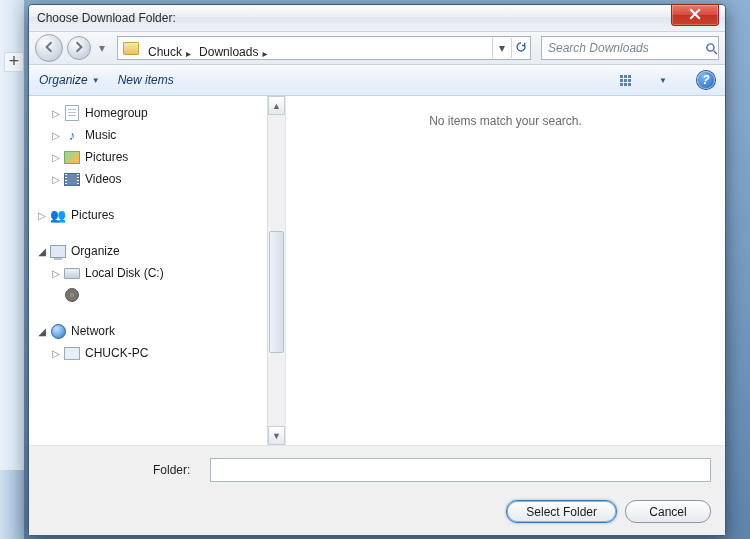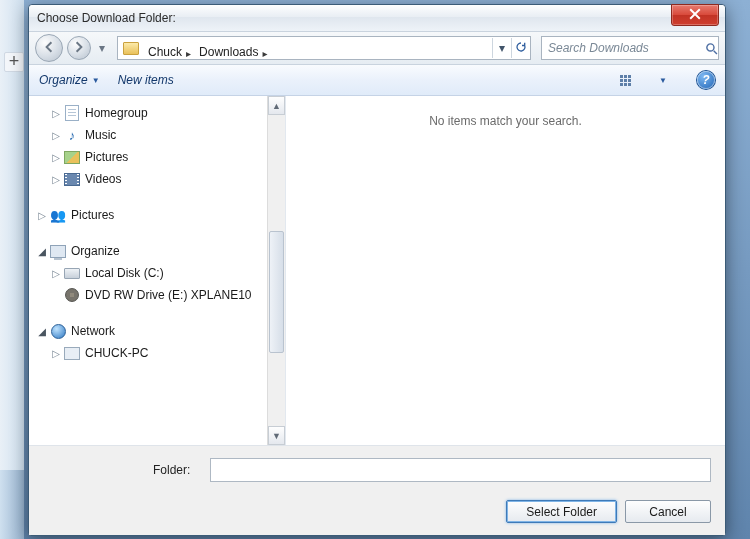--- a/index.html
+++ b/index.html
@@ -64,21 +64,21 @@
   .vscroll .track{flex:1;position:relative;}
   .vscroll .thumb{position:absolute;left:1px;right:1px;top:116px;height:120px;background:linear-gradient(90deg,#eef2f7,#d6dee8);border:1px solid #b9c3cf;border-radius:2px;cursor:pointer;}
 
   .content{flex:1;padding:18px 16px;color:#6b6b6b;text-align:center;}
 
   .footer{border-top:1px solid #dfe4ea;background:#f0f0f0;padding:12px 14px 12px 14px;}
   .folder-row{display:flex;align-items:center;gap:20px;margin-bottom:18px;padding-left:110px;}
   .folder-row label{color:#222;}
   .folder-row input{flex:1;height:22px;border:1px solid #aeb8c3;padding:0 4px;background:#fff;outline:none;}
   .btn-row{display:flex;justify-content:flex-end;gap:8px;}
-  .winbtn{min-width:86px;height:23px;border:1px solid #8a98a7;border-radius:2px;background:linear-gradient(180deg,#fefefe,#e6eaef);
+  .winbtn{min-width:86px;height:23px;border:1px solid #8a98a7;border-radius:11px;background:linear-gradient(180deg,#fefefe,#e6eaef);
     color:#1a1a1a;font-size:12px;cursor:pointer;padding:0 19px;}
   .winbtn.default{border-color:#3e7ab8;box-shadow:0 0 0 1px #7fb4e6 inset,0 0 3px #7fb4e6;}
 
   
   .ic-folder{width:14px;height:11px;background:linear-gradient(180deg,#fceaa8,#e9c15b);border:1px solid #caa13e;border-radius:1px;position:relative;}
   .ic-doc{width:12px;height:14px;background:#fff;border:1px solid #9ab0c7;position:relative;}
   .ic-doc::after{content:"";position:absolute;left:2px;top:3px;right:2px;height:1px;background:#b6c6d7;box-shadow:0 3px 0 #b6c6d7,0 6px 0 #b6c6d7;}
   .ic-music{color:#2e6fb3;font-size:13px;line-height:1;}
   .ic-pic{width:14px;height:11px;background:linear-gradient(135deg,#a7d28b 50%,#e9c15b 50%);border:1px solid #7fa761;}
   .ic-video{width:14px;height:11px;background:#6a88af;border:1px solid #4a6a92;position:relative;}
@@ -250,21 +250,20 @@
                 <span class="ic">
                   <span class="ic-drive"></span>
                 </span>
                 <span>Local Disk (C:)</span>
               </li>
             <li class="ind1">
                 <span class="tw"></span>
                 <span class="ic">
                   <span class="ic-dvd dark"></span>
                 </span>
-                <span>DVD RW Drive (E:) XPLANE10</span>
               </li>
             <li class="spacer"></li>
             <li>
                 <span class="tw" style="color:#4a5560">◢</span>
                 <span class="ic">
                   <span class="ic-net"></span>
                 </span>
                 <span>Network</span>
               </li>
             <li class="ind1">

